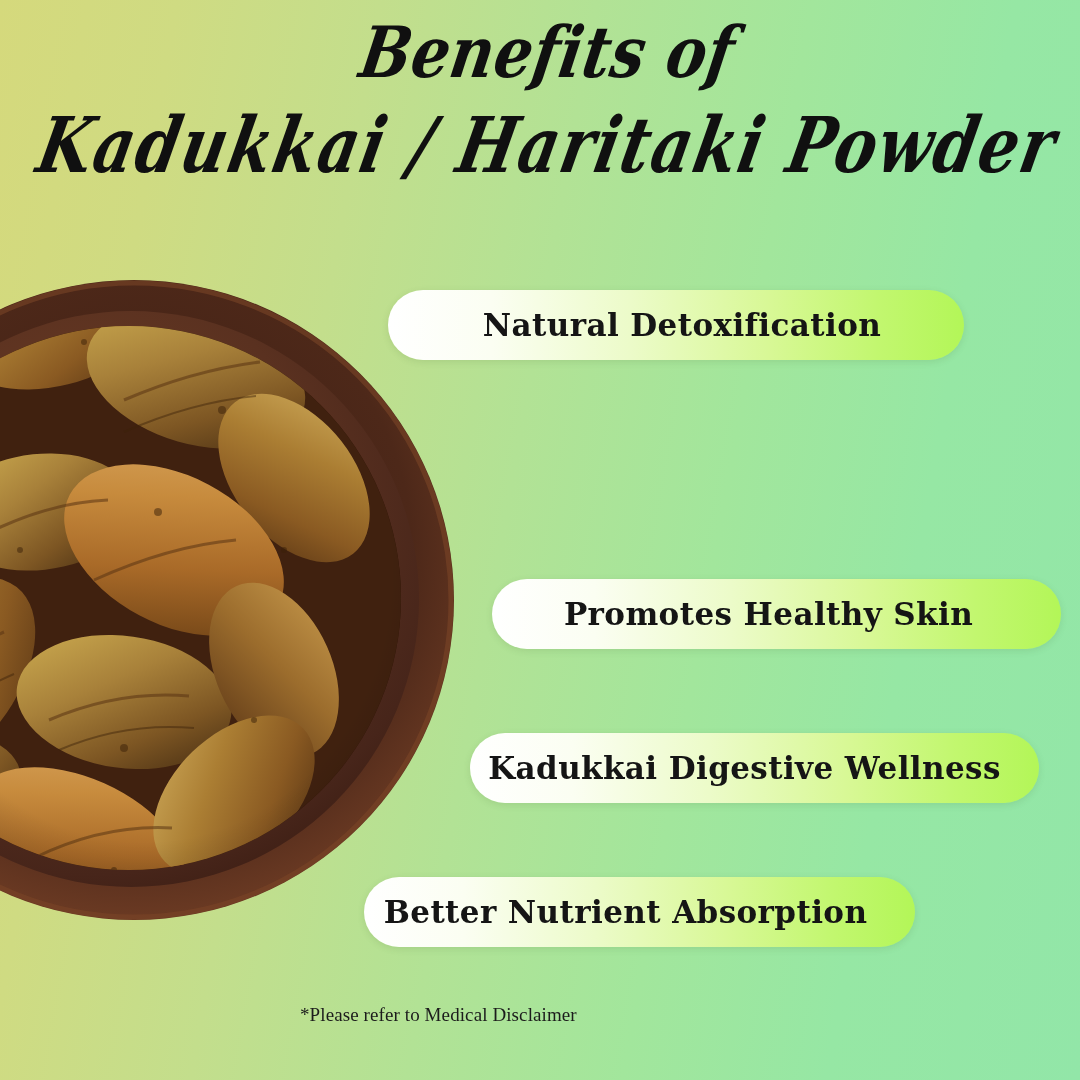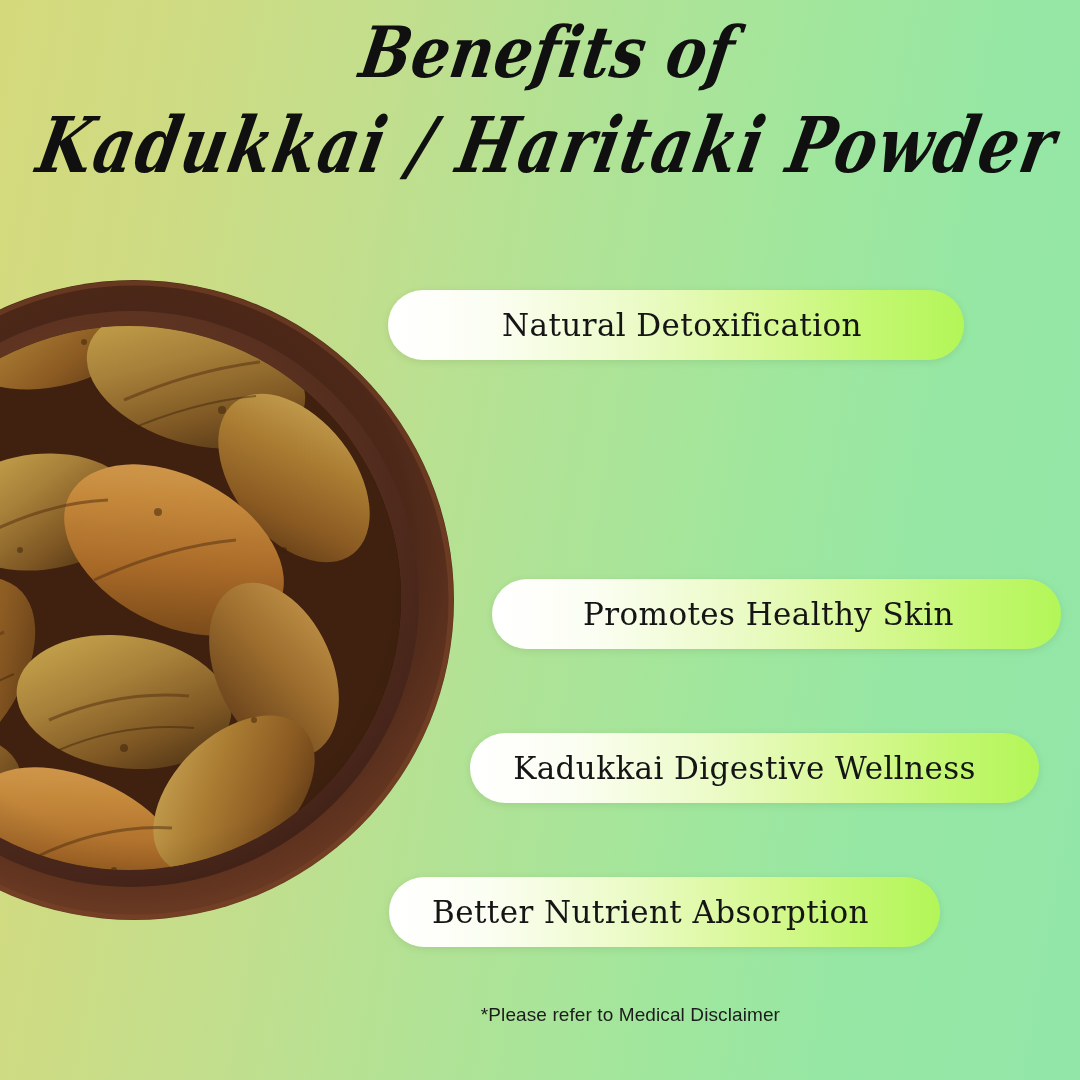--- a/index.html
+++ b/index.html
@@ -85,44 +85,44 @@
         #fbfef2 18%,
         #ecfbc9 42%,
         #d8f896 66%,
         #c2f76f 85%,
         #b3f658 100%);
     box-shadow: 0 2px 7px rgba(60, 95, 40, 0.13);
   }
   .pill span {
     font-family: "DejaVu Serif", serif;
     font-size: 31px;
-    font-weight: 400;
+    font-weight: 700;
     color: #151515;
     letter-spacing: 0.4px;
     white-space: nowrap;
   }
   .pill-1 { left: 388px; top: 290px; width: 576px; }
   .pill-1 span { transform: translateX(6px); }
   .pill-2 { left: 472px; top: 434px; width: 547px; }
   .pill-2 span { transform: translateX(-6px); }
   .pill-3 { left: 492px; top: 579px; width: 569px; }
   .pill-3 span { transform: translateX(-8px); }
   .pill-4 { left: 470px; top: 733px; width: 569px; }
   .pill-4 span { transform: translateX(-10px); }
-  .pill-5 { left: 389px; top: 877px; width: 551px; }
+  .pill-5 { left: 364px; top: 877px; width: 551px; }
   .pill-5 span { transform: translateX(-14px); }
 
   
   .footnote {
     position: absolute;
     left: 300px;
     top: 1004px;
     width: 480px;
-    text-align: right;
-    font-family: Liberation Sans, sans-serif;
+    text-align: left;
+    font-family: Liberation Serif, serif;
     font-size: 19px;
     color: #1c1c1c;
     letter-spacing: 0.1px;
     z-index: 5;
   }
 </style>
 </head>
 <body>
 
 <div id="poster">

